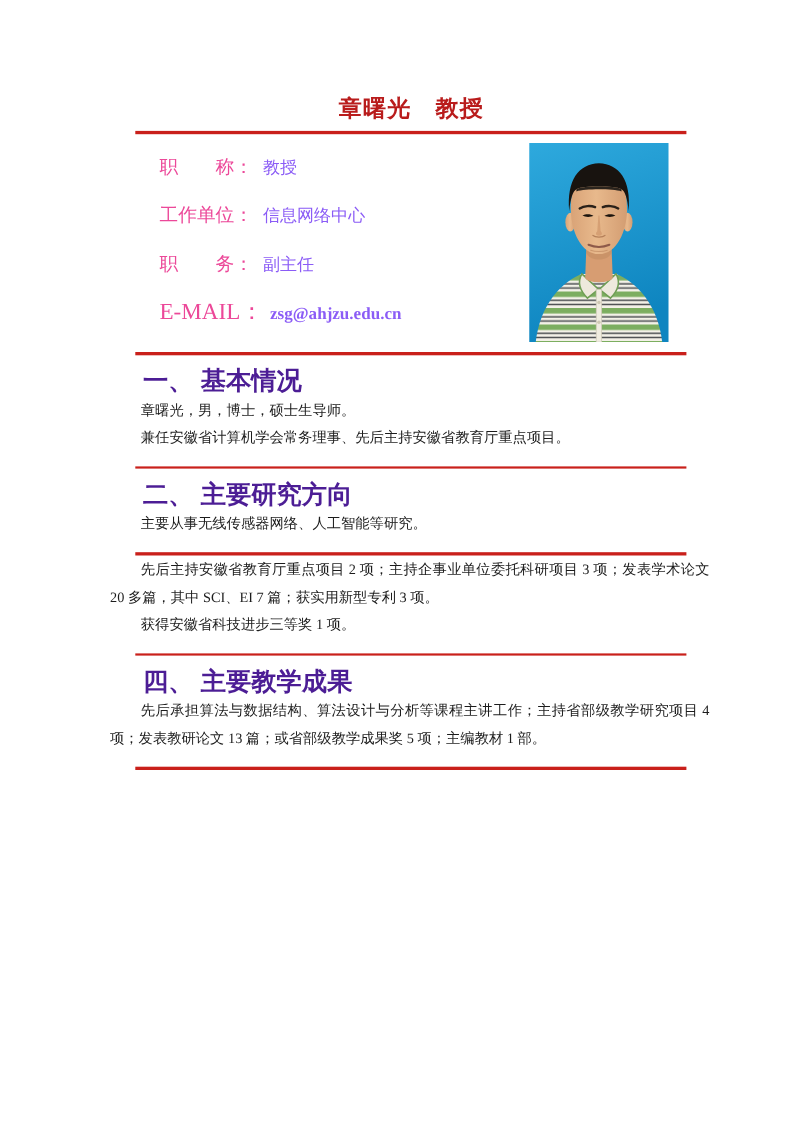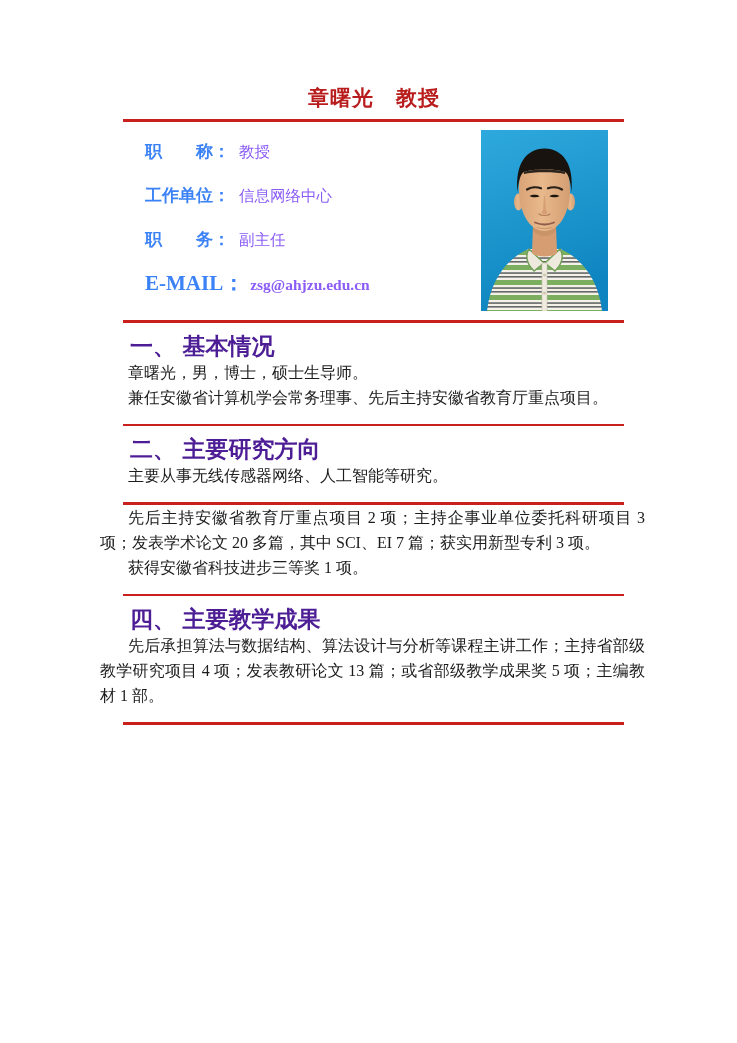--- a/index.html
+++ b/index.html
@@ -26,21 +26,21 @@
     margin:7px 24px 0 23px;
   }
   .rule.thin { height:2.5px; margin-top:0; }
   
   .top-block { position:relative; height:198px; }
   .info-list { padding:21px 0 0 45px; }
   .info-row { height:17px; margin-bottom:27px; white-space:nowrap; }
   .info-label {
     display:inline-block;
     font-family:"Liberation Sans","DejaVu Sans",sans-serif;
-    font-weight:bold; font-size:17px; color:#3b82f6; line-height:17px;
+    font-weight:normal; font-size:17px; color:#ec4899; line-height:17px;
   }
   .info-value {
     font-size:15.5px; margin-left:9px; color:#8b5cf6; line-height:17px;
   }
   .info-row:nth-child(4) .info-label {
     font-family:"Liberation Serif","DejaVu Serif",serif;
     font-size:21px;
   }
   .info-row:nth-child(4) .info-value {
     font-weight:bold; margin-left:6px;
@@ -54,21 +54,21 @@
   
   .section-head {
     margin:13px 0 4px 30px;
     font-family:"Liberation Sans","DejaVu Sans",sans-serif;
     font-weight:bold; font-size:23px; line-height:20px;
     color:#4c1d95;
   }
   .section-body { margin:0 3px 14px 0; }
   .section-body p {
     margin:0; text-indent:28px;
-    font-size:16px; line-height:25px;
+    font-size:13px; line-height:25px;
     text-align:justify; color:#1c1c1c;
   }
 </style>
 </head>
 <body>
 
 <div class="page">
   <div class="content">
 
     <h1 class="doc-title">章曙光　教授</h1>

